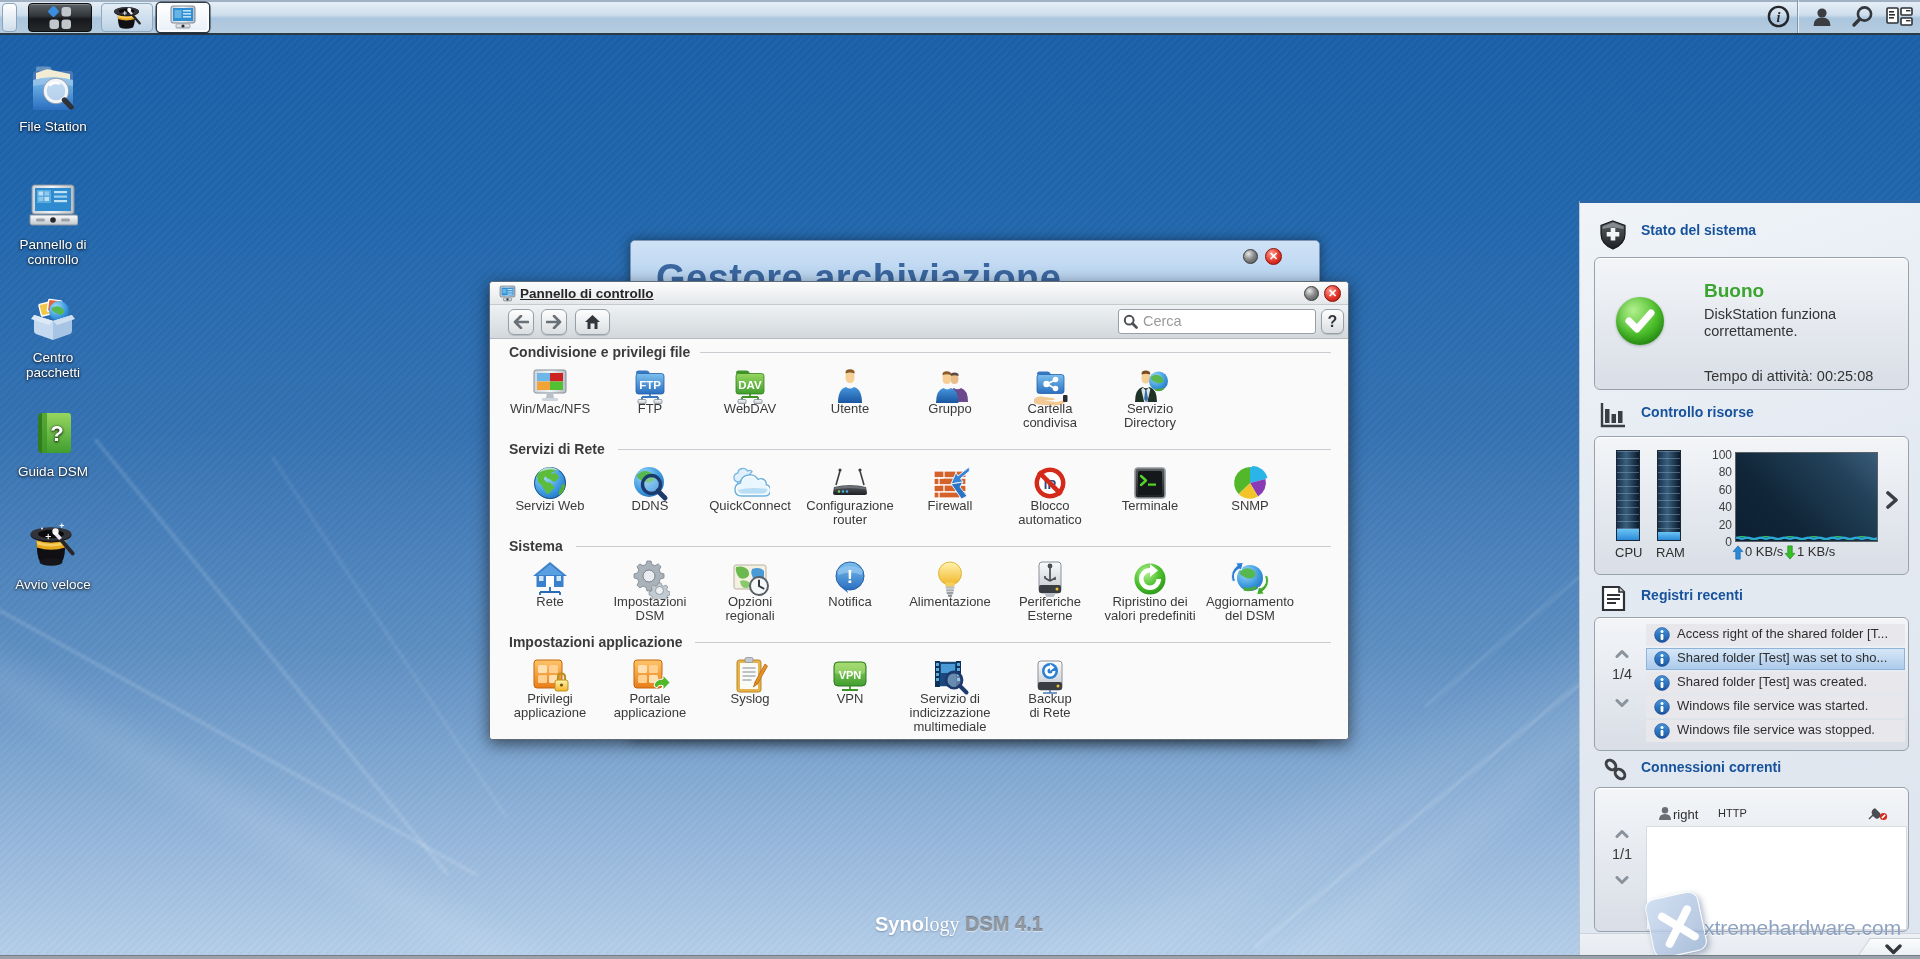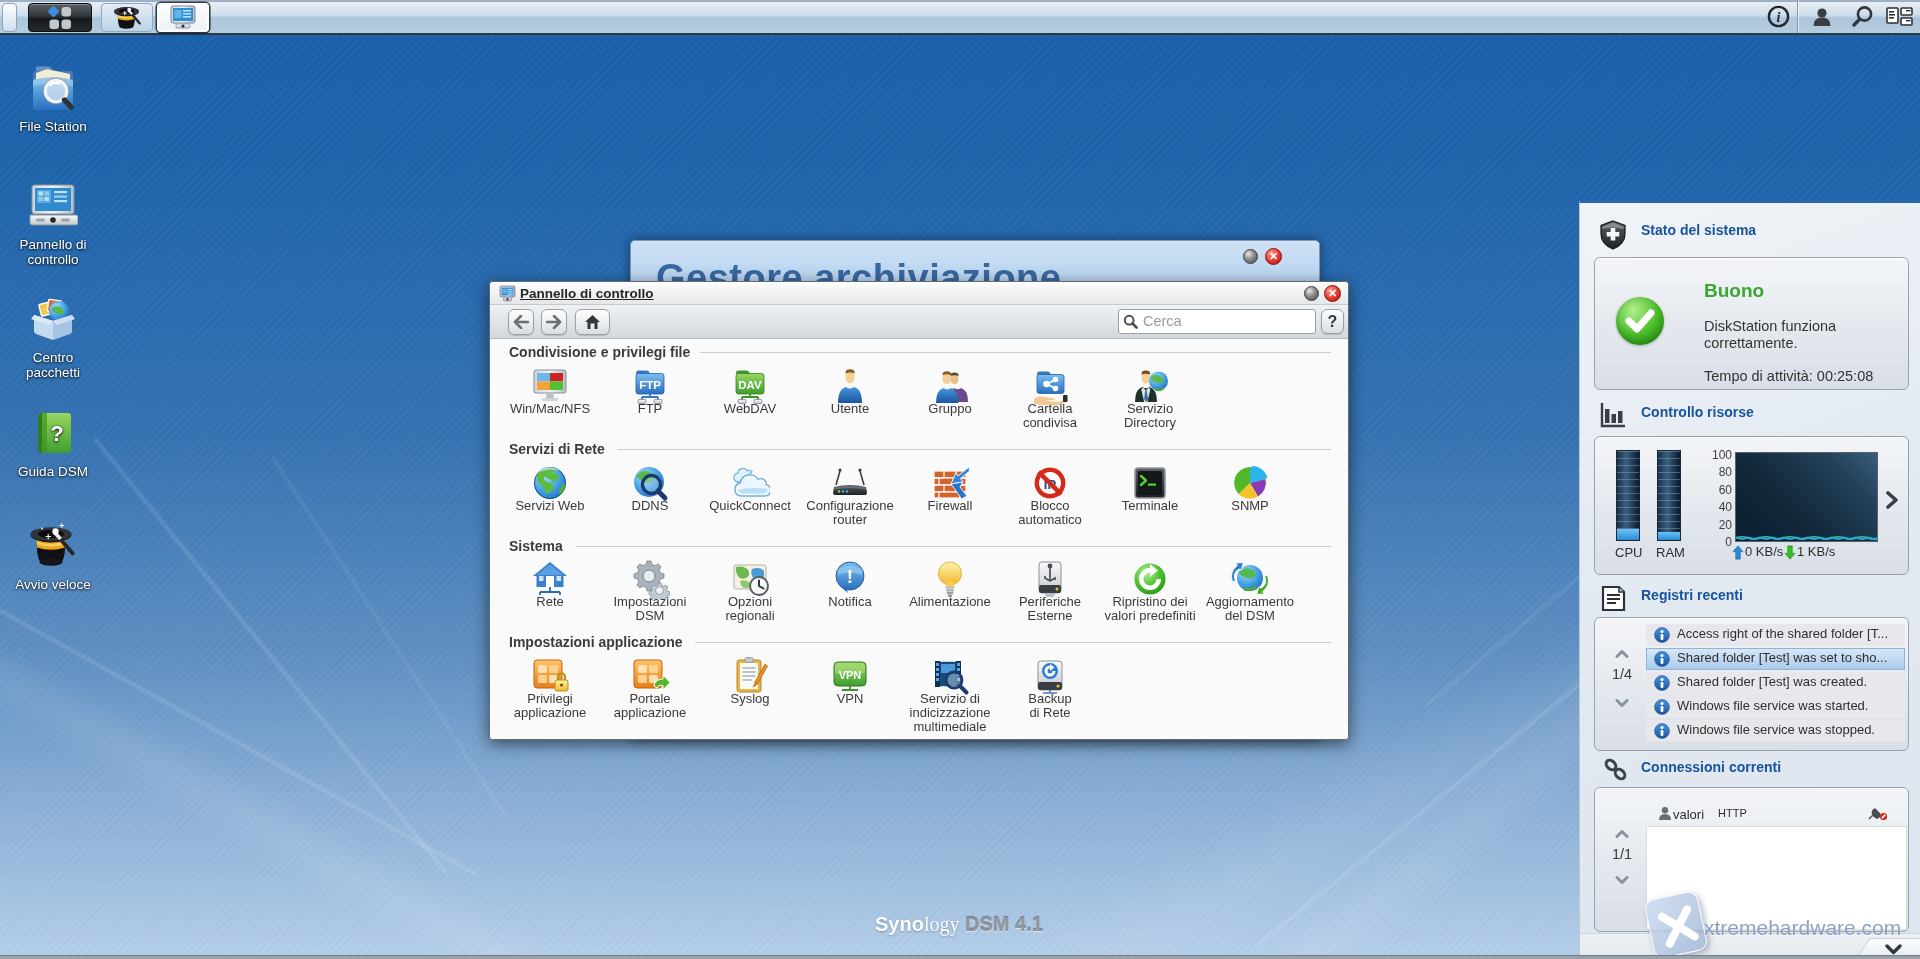--- a/index.html
+++ b/index.html
@@ -610,21 +610,21 @@
     <path d="M11.7 8 l4.6 0 0 4 4 0 0 4.6 -4 0 0 4 -4.6 0 0 -4 -4 0 0 -4.6 4 0 Z" fill="#f2f4f6"></path>
   </svg>
   <div class="shead" style="top:19px;">Stato del sistema</div>
   <div class="sbox" style="top:54px; height:133px;">
     <div style="position:absolute; left:21px; top:39px; width:48px; height:48px; border-radius:50%; background:radial-gradient(circle at 36% 28%, #b2ef8e, #4ec02c 52%, #1c860e); box-shadow:inset 0 -4px 8px rgba(10,80,0,0.35), 0 1px 3px rgba(0,0,0,0.25);">
       <svg width="48" height="48" viewBox="0 0 48 48">
           <path d="M13 24 L21 32 L35 16" stroke="#fff" stroke-width="7" fill="none" stroke-linecap="round" stroke-linejoin="round"></path>
         </svg>
     </div>
     <div style="position:absolute; left:109px; top:22px; font-size:19px; font-weight:bold; color:#3aa52f;">Buono</div>
-    <div style="position:absolute; left:109px; top:48px; font-size:14.5px; color:#333; line-height:17px;margin-top:12px;">DiskStation funziona<br>correttamente.</div>
+    <div style="position:absolute; left:109px; top:48px; font-size:14.5px; color:#333; line-height:17px;">DiskStation funziona<br>correttamente.</div>
     <div style="position:absolute; left:109px; top:110px; font-size:14.5px; color:#333;">Tempo di attività: 00:25:08</div>
   </div>
   <svg class="sicon" style="top:198px; left:20px;" width="27" height="27" viewBox="0 0 27 27">
     <path d="M2 2 L2 25 L25 25" stroke="#3a3e43" stroke-width="2.4" fill="none"></path>
     <rect x="5" y="8" width="4.5" height="14" fill="#3a3e43"></rect>
     <rect x="11.5" y="13" width="4.5" height="9" fill="#3a3e43"></rect>
     <rect x="18" y="10" width="4.5" height="12" fill="#3a3e43"></rect>
   </svg>
   <div class="shead" style="top:201px;">Controllo risorse</div>
   <div class="sbox" style="top:233px; height:139px;">
@@ -725,21 +725,21 @@
       <path class="chev" d="M2 7.5 L7 2.5 L12 7.5"></path>
     </svg>
   <div class="pnum" style="left:25px; top:643px; width:34px; text-align:center;">1/1</div>
   <svg class="pdn" style="left:35px; top:673px;" viewBox="0 0 14 9">
       <path class="chev" d="M2 1.5 L7 6.5 L12 1.5"></path>
     </svg>
   <svg style="position:absolute; left:78px; top:603px;" width="14" height="15" viewBox="0 0 14 15">
       <circle cx="7" cy="4.2" r="3.2" fill="#6a6e73"></circle>
       <path d="M1 14 Q1 8 7 8 Q13 8 13 14 Z" fill="#6a6e73"></path>
     </svg>
-  <div style="position:absolute; left:93px; top:604px; font-size:13px; color:#2e2e2e;">valori</div>
+  <div style="position:absolute; left:93px; top:604px; font-size:13px; color:#2e2e2e;">right</div>
   <div style="position:absolute; left:138px; top:604px; font-size:11px; color:#2e2e2e;">HTTP</div>
   <div style="position:absolute; left:194px; top:604px; font-size:17px; color:#2e2e2e;margin-top:37px;">00:17:19</div>
   <svg style="position:absolute; left:288px; top:603px;" width="20" height="15" viewBox="0 0 20 15">
     <path d="M1 13 L5 9 M5 9 Q3 5 7 3 L11 7 Q13 9 11 11 Q9 13 7 11 Z" fill="#4a4e53" stroke="#4a4e53" stroke-width="1.4"></path>
     <circle cx="15.5" cy="10.5" r="3.6" fill="#d42a1a"></circle>
       <rect x="13.2" y="9.7" width="4.6" height="1.6" fill="#fff" transform="rotate(-45 15.5 10.5)"></rect>
   </svg>
   <div style="position:absolute; left:66px; top:623px; width:261px; height:104px; background:#fff; border:1px solid #d8dce0;"></div>
   <div style="position:absolute; left:0; top:730px; width:341px; height:25px; background:linear-gradient(180deg,#edf0f4,#e6eaf0); border-top:1px solid #cdd4dc;"></div>
   <div style="position:absolute; left:276px; top:735px; width:65px; height:20px; background:linear-gradient(180deg,#fcfdfe,#e8ecf1); transform:skewX(-35deg); transform-origin:bottom left; border:1px solid #c8cfd8; border-bottom:none;"></div>

